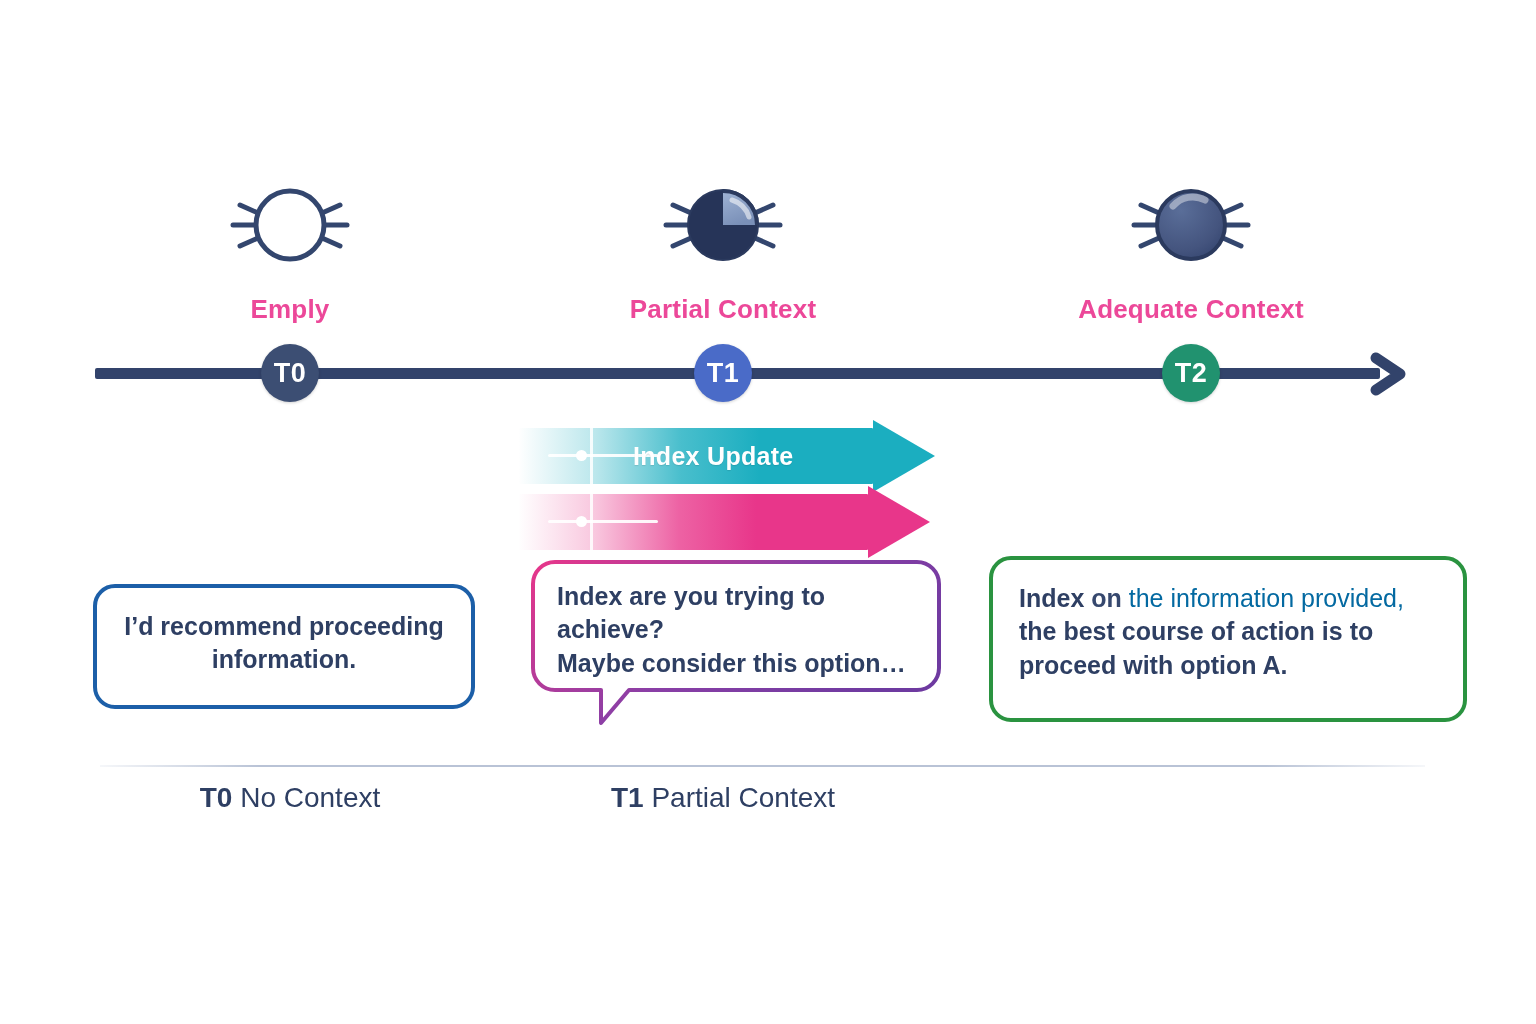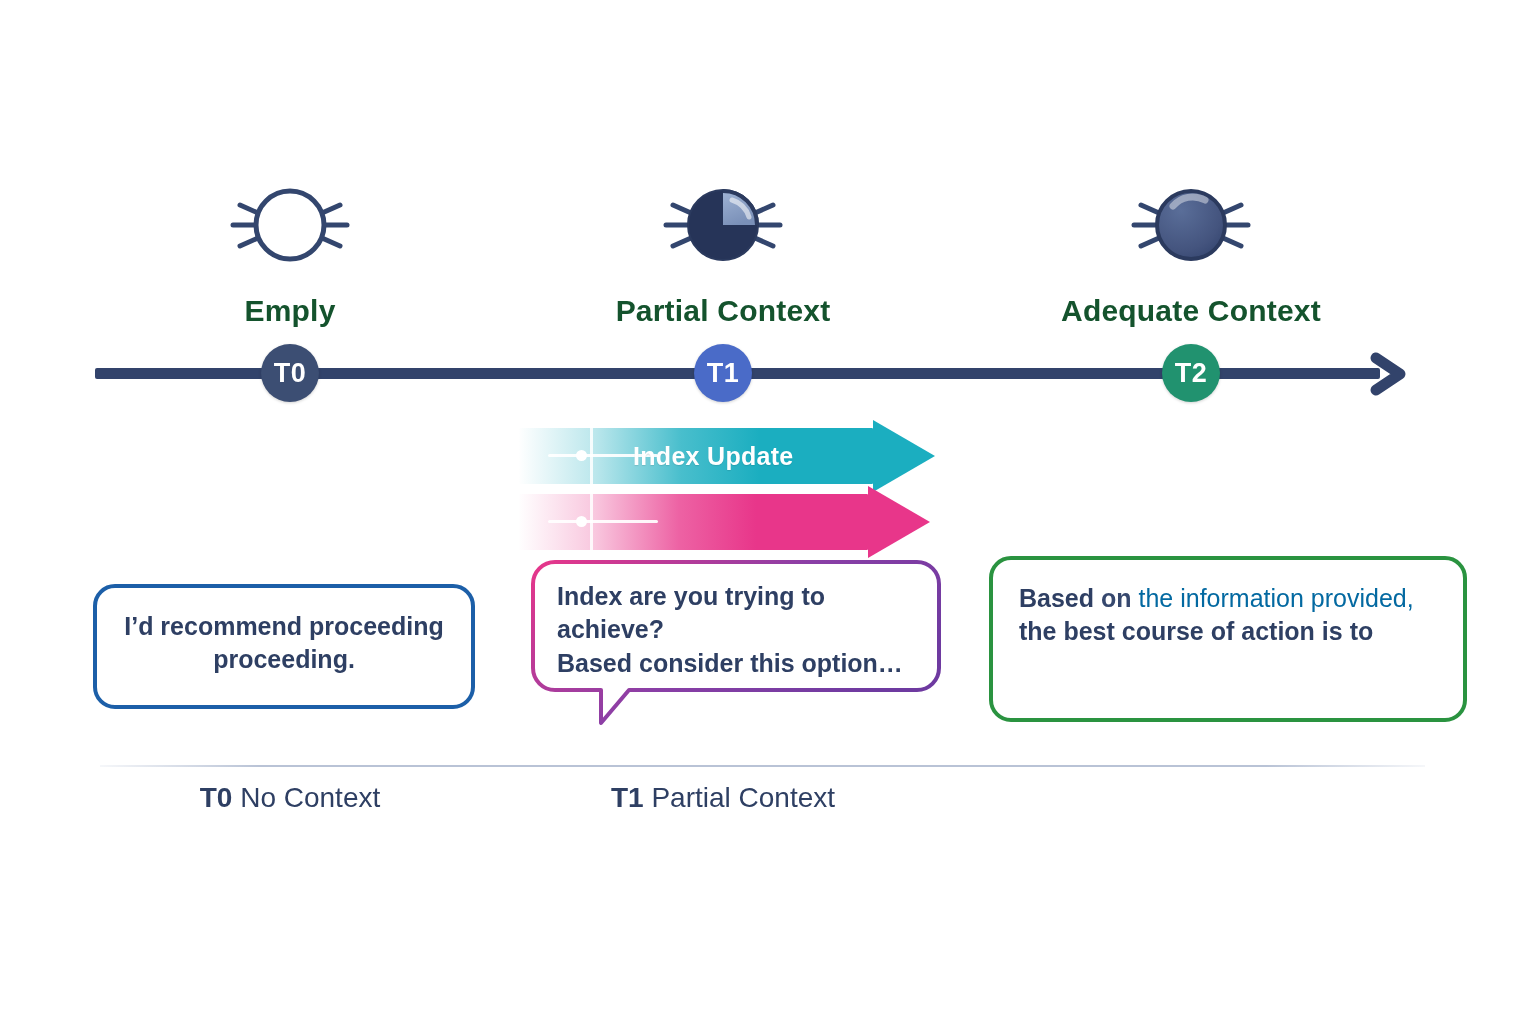--- a/index.html
+++ b/index.html
@@ -29,23 +29,23 @@
     text-align: center;
   }
   .icon-wrap {
     position: relative;
     width: 180px;
     height: 110px;
     margin: 0 auto;
   }
   .stage-label {
     margin-top: 14px;
-    font-size: 30px;
+    font-size: 26px;
     font-weight: bold;
-    color: #14532d;
+    color: #ec4899;
     letter-spacing: 0.2px;
     white-space: nowrap;
   }
 
   
   #timeline-line {
     position: absolute;
     left: 95px;
     top: 368px;
     width: 1285px;
@@ -274,51 +274,52 @@
     <div class="flow-body" style="width:350px; background:linear-gradient(to right, rgba(232,54,138,0) 0%, rgba(232,54,138,0.28) 22%, rgba(232,54,138,0.78) 46%, #E8368A 68%, #E8368A 100%);"></div>
     <div class="flow-head" style="left:350px; border-left:62px solid #E8368A;"></div>
     <div class="flow-slider" style="left:30px; width:110px;"></div>
     <div class="flow-knob" style="left:58px;"></div>
     <div class="flow-tick" style="left:72px;"></div>
   </div>
 
   <div class="bubble bubble-center" style="left:93px; top:560px; width:382px; height:125px; border-color:#1C5FA8;">
     <div class="bubble-text">
       <div><span>I’d recommend proceeding</span></div>
-      <div><span>proceeding.</span></div>
+      <div><span>information.</span></div>
     </div>
     <svg class="bubble-tail" style="left:40px; top:118px;" width="110" height="70">
       <path d="M6 4 L6 60 L68 5" fill="#ffffff" stroke="#1C5FA8" stroke-width="4" stroke-linejoin="round"></path>
       <rect x="8" y="0" width="58" height="6" fill="#ffffff"></rect>
     </svg>
   </div>
 
   <div class="bubble" style="left:531px; top:560px; width:410px; height:130px; border:none; padding:0;">
     <svg width="410" height="200" viewBox="0 0 410 200" style="position:absolute; left:0; top:0; overflow:visible;">
       <defs>
         <linearGradient id="gb1" x1="0" y1="0" x2="1" y2="0.5">
           <stop offset="0" stop-color="#E8368A"></stop>
           <stop offset="0.55" stop-color="#8A3FA6"></stop>
           <stop offset="1" stop-color="#6E3AA0"></stop>
         </linearGradient>
       </defs>
       <path d="M24 2 H386 A22 22 0 0 1 408 24 V108 A22 22 0 0 1 386 130 H98 L70 163 L70 130 H24 A22 22 0 0 1 2 108 V24 A22 22 0 0 1 24 2 Z" fill="#ffffff" stroke="url(#gb1)" stroke-width="4" stroke-linejoin="round"></path>
     </svg>
     <div class="bubble-text" style="position:absolute; left:26px; top:20px; width:370px;">
       <div><span>Index are you trying to achieve?</span></div>
-      <div><span>Based consider this option…</span></div>
+      <div><span>Maybe consider this option…</span></div>
     </div>
   </div>
 
   <div class="bubble" style="left:989px; top:556px; width:478px; height:166px; border-color:#2A9340;">
     <div class="bubble-text">
       <div>
-        <span>Based </span><span class="semi">on </span><span class="light">the information provided,</span>
+        <span>Index </span><span class="semi">on </span><span class="light">the information provided,</span>
       </div>
       <div><span>the best course of action is to</span></div>
+      <div><span>proceed with option A.</span></div>
     </div>
     <svg class="bubble-tail" style="left:24px; top:159px;" width="110" height="70">
       <path d="M6 4 L6 58 L62 5" fill="#ffffff" stroke="#2A9340" stroke-width="4" stroke-linejoin="round"></path>
       <rect x="8" y="0" width="52" height="6" fill="#ffffff"></rect>
     </svg>
   </div>
 
   <div id="divider"></div>
 
   <div class="caption" style="left:60px; top:782px;">

